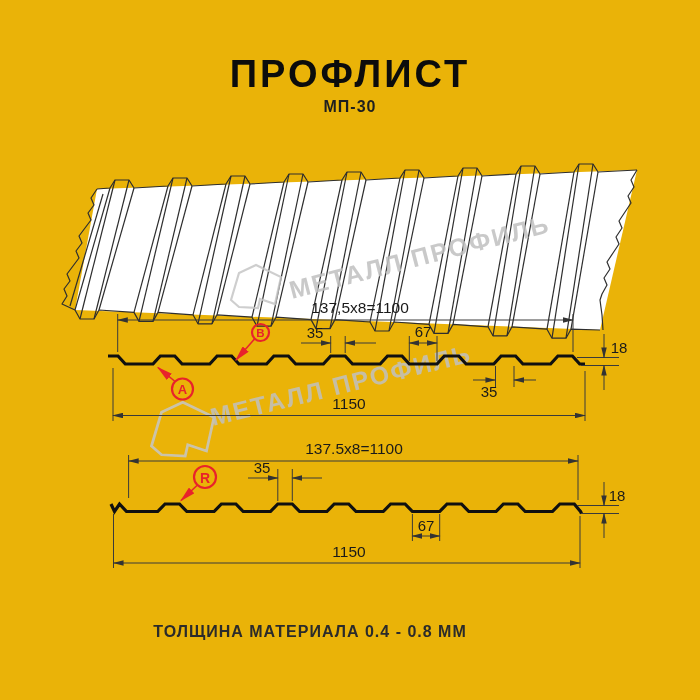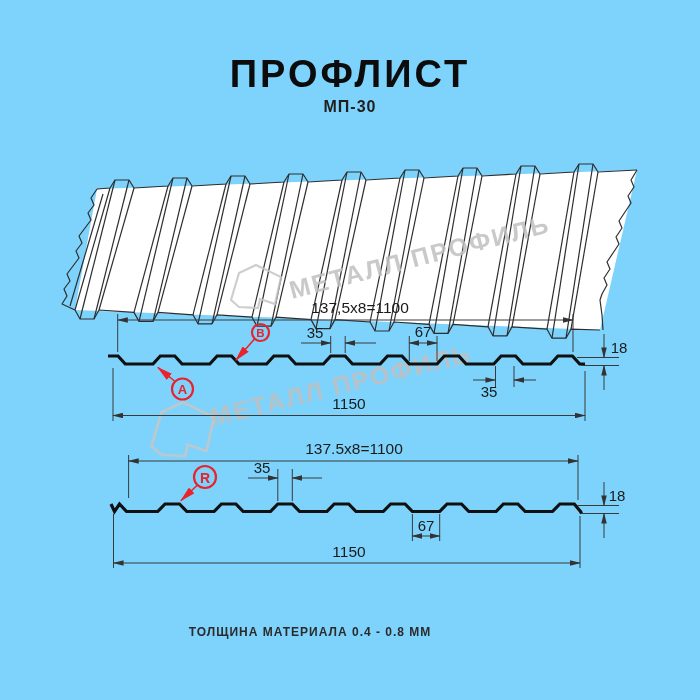--- a/index.html
+++ b/index.html
@@ -1,23 +1,23 @@
 <!DOCTYPE html>
 <html><head>
 <meta charset="utf-8">
 <style>
   html,body{margin:0;padding:0;background:#ffffff;}
-  .page{position:relative;width:700px;height:700px;background:#7dd3fc;overflow:hidden;
+  .page{position:relative;width:700px;height:700px;background:#eab308;overflow:hidden;
         font-family:"Liberation Sans",sans-serif;}
   .title{position:absolute;top:53px;left:0;width:700px;text-align:center;
          font-size:38px;font-weight:bold;letter-spacing:3px;color:#0c0c0c;line-height:42px;}
   .subtitle{position:absolute;top:97px;left:0;width:700px;text-align:center;
          font-size:16px;font-weight:600;letter-spacing:1px;color:#1f1f1f;line-height:20px;}
   .caption{position:absolute;top:620px;left:0;width:620px;text-align:center;
-         font-size:12px;font-weight:600;letter-spacing:1px;color:#2b2b2b;line-height:24px;}
+         font-size:16px;font-weight:600;letter-spacing:1px;color:#2b2b2b;line-height:24px;}
   svg{position:absolute;top:0;left:0;}
   .sheet{stroke:#2e2e2e;stroke-width:1.2;fill:none;stroke-linejoin:round;}
   .sheet-fill{fill:#ffffff;stroke:none;}
   .profile{stroke:#101010;stroke-width:3.2;fill:none;stroke-linejoin:miter;}
   .dim{stroke:#3a3a3a;stroke-width:1;fill:none;}
   .dim-text{font-family:"Liberation Sans",sans-serif;font-size:15px;fill:#1a1a1a;}
   .dim-text-lg{font-size:15.5px;}
   .red-circle{stroke:#e8232b;stroke-width:2.2;fill:none;}
   .red-leader{stroke:#e8232b;stroke-width:1.6;fill:none;}
   .red-letter{font-family:"Liberation Sans",sans-serif;font-weight:bold;fill:#e8232b;}

